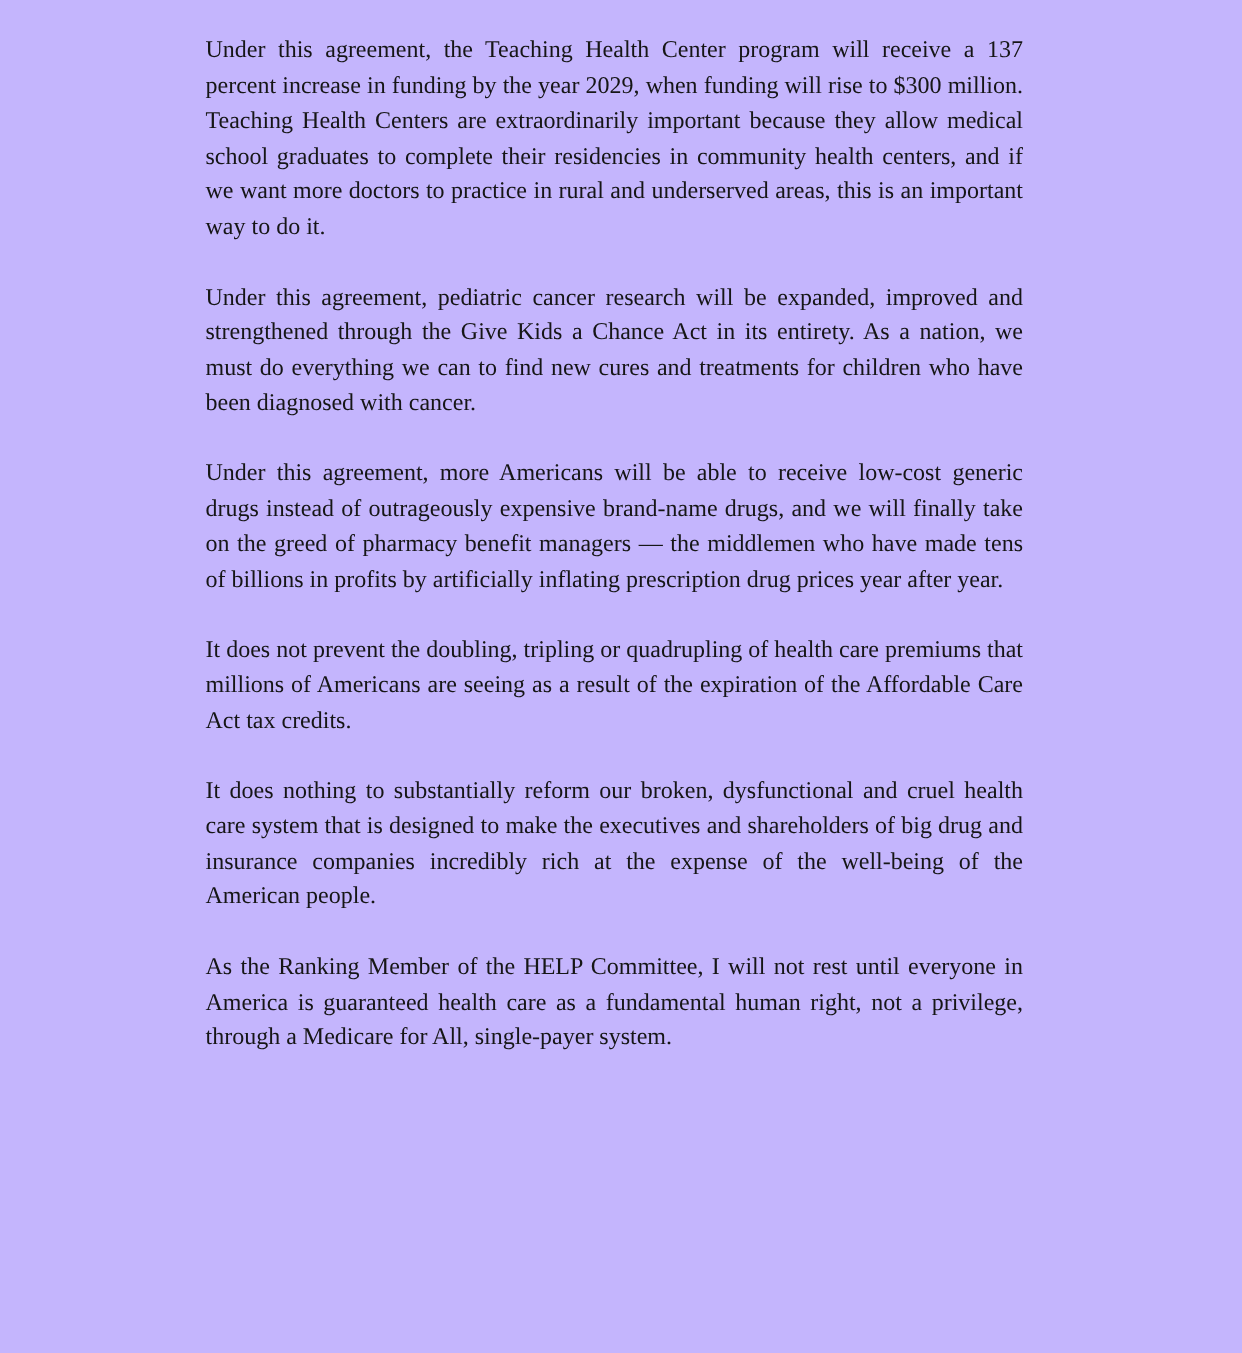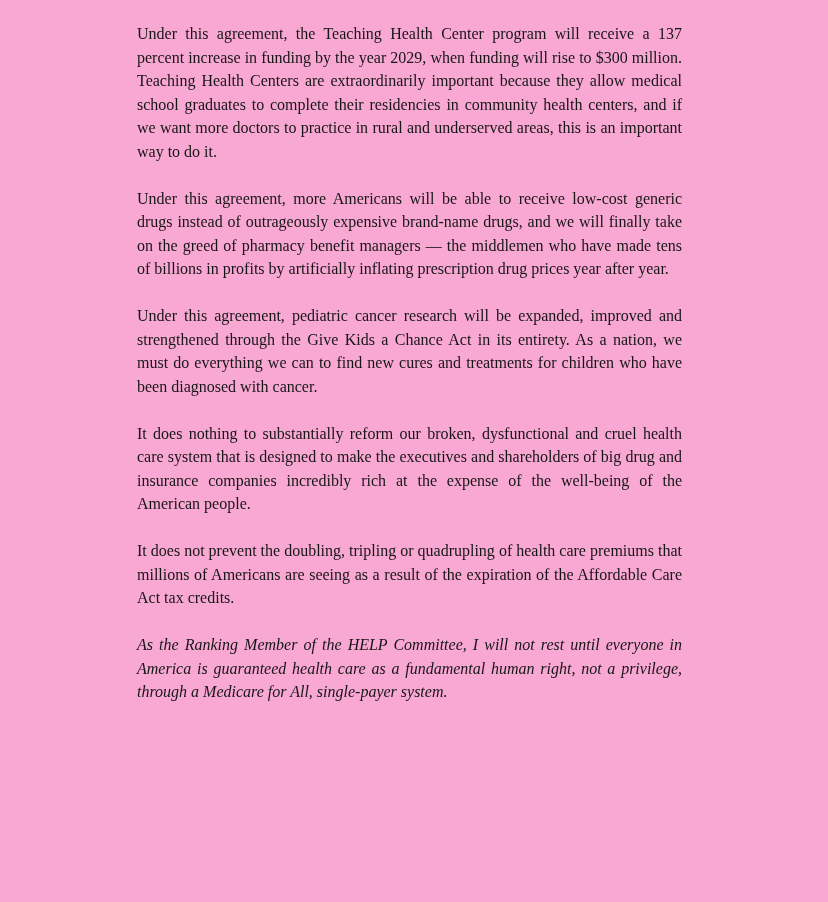--- a/index.html
+++ b/index.html
@@ -4,49 +4,48 @@
 <style>
   html, body {
     margin: 0;
     padding: 0;
     background: #ffffff;
   }
   .page {
     position: relative;
     width: 828px;
     height: 902px;
-    background: #f9a8d4;
+    background: #c4b5fd;
     overflow: hidden;
     box-sizing: border-box;
   }
   .text-column {
     position: absolute;
     top: 22px;
     left: 137px;
     width: 545px;
     font-family: "Liberation Serif", "DejaVu Serif", serif;
     font-size: 16px;
     line-height: 23.5px;
     color: #161616;
     text-align: justify;
   }
   .text-column p {
     margin: 0 0 23.5px 0;
     padding: 0;
   }
   .text-column p:last-child {
     margin-bottom: 0;
-    font-style: italic;
   }
 </style>
 </head>
 <body>
 
 <div class="page">
   <div class="text-column">
     <p>Under this agreement, the Teaching Health Center program will receive a 137 percent increase in funding by the year 2029, when funding will rise to $300 million. Teaching Health Centers are extraordinarily important because they allow medical school graduates to complete their residencies in community health centers, and if we want more doctors to practice in rural and underserved areas, this is an important way to do it.</p>
+    <p>Under this agreement, pediatric cancer research will be expanded, improved and strengthened through the Give Kids a Chance Act in its entirety. As a nation, we must do everything we can to find new cures and treatments for children who have been diagnosed with cancer.</p>
     <p>Under this agreement, more Americans will be able to receive low-cost generic drugs instead of outrageously expensive brand-name drugs, and we will finally take on the greed of pharmacy benefit managers — the middlemen who have made tens of billions in profits by artificially inflating prescription drug prices year after year.</p>
-    <p>Under this agreement, pediatric cancer research will be expanded, improved and strengthened through the Give Kids a Chance Act in its entirety. As a nation, we must do everything we can to find new cures and treatments for children who have been diagnosed with cancer.</p>
+    <p>It does not prevent the doubling, tripling or quadrupling of health care premiums that millions of Americans are seeing as a result of the expiration of the Affordable Care Act tax credits.</p>
     <p>It does nothing to substantially reform our broken, dysfunctional and cruel health care system that is designed to make the executives and shareholders of big drug and insurance companies incredibly rich at the expense of the well-being of the American people.</p>
-    <p>It does not prevent the doubling, tripling or quadrupling of health care premiums that millions of Americans are seeing as a result of the expiration of the Affordable Care Act tax credits.</p>
     <p>As the Ranking Member of the HELP Committee, I will not rest until everyone in America is guaranteed health care as a fundamental human right, not a privilege, through a Medicare for All, single-payer system.</p>
   </div>
 </div>
 
 </body></html>

